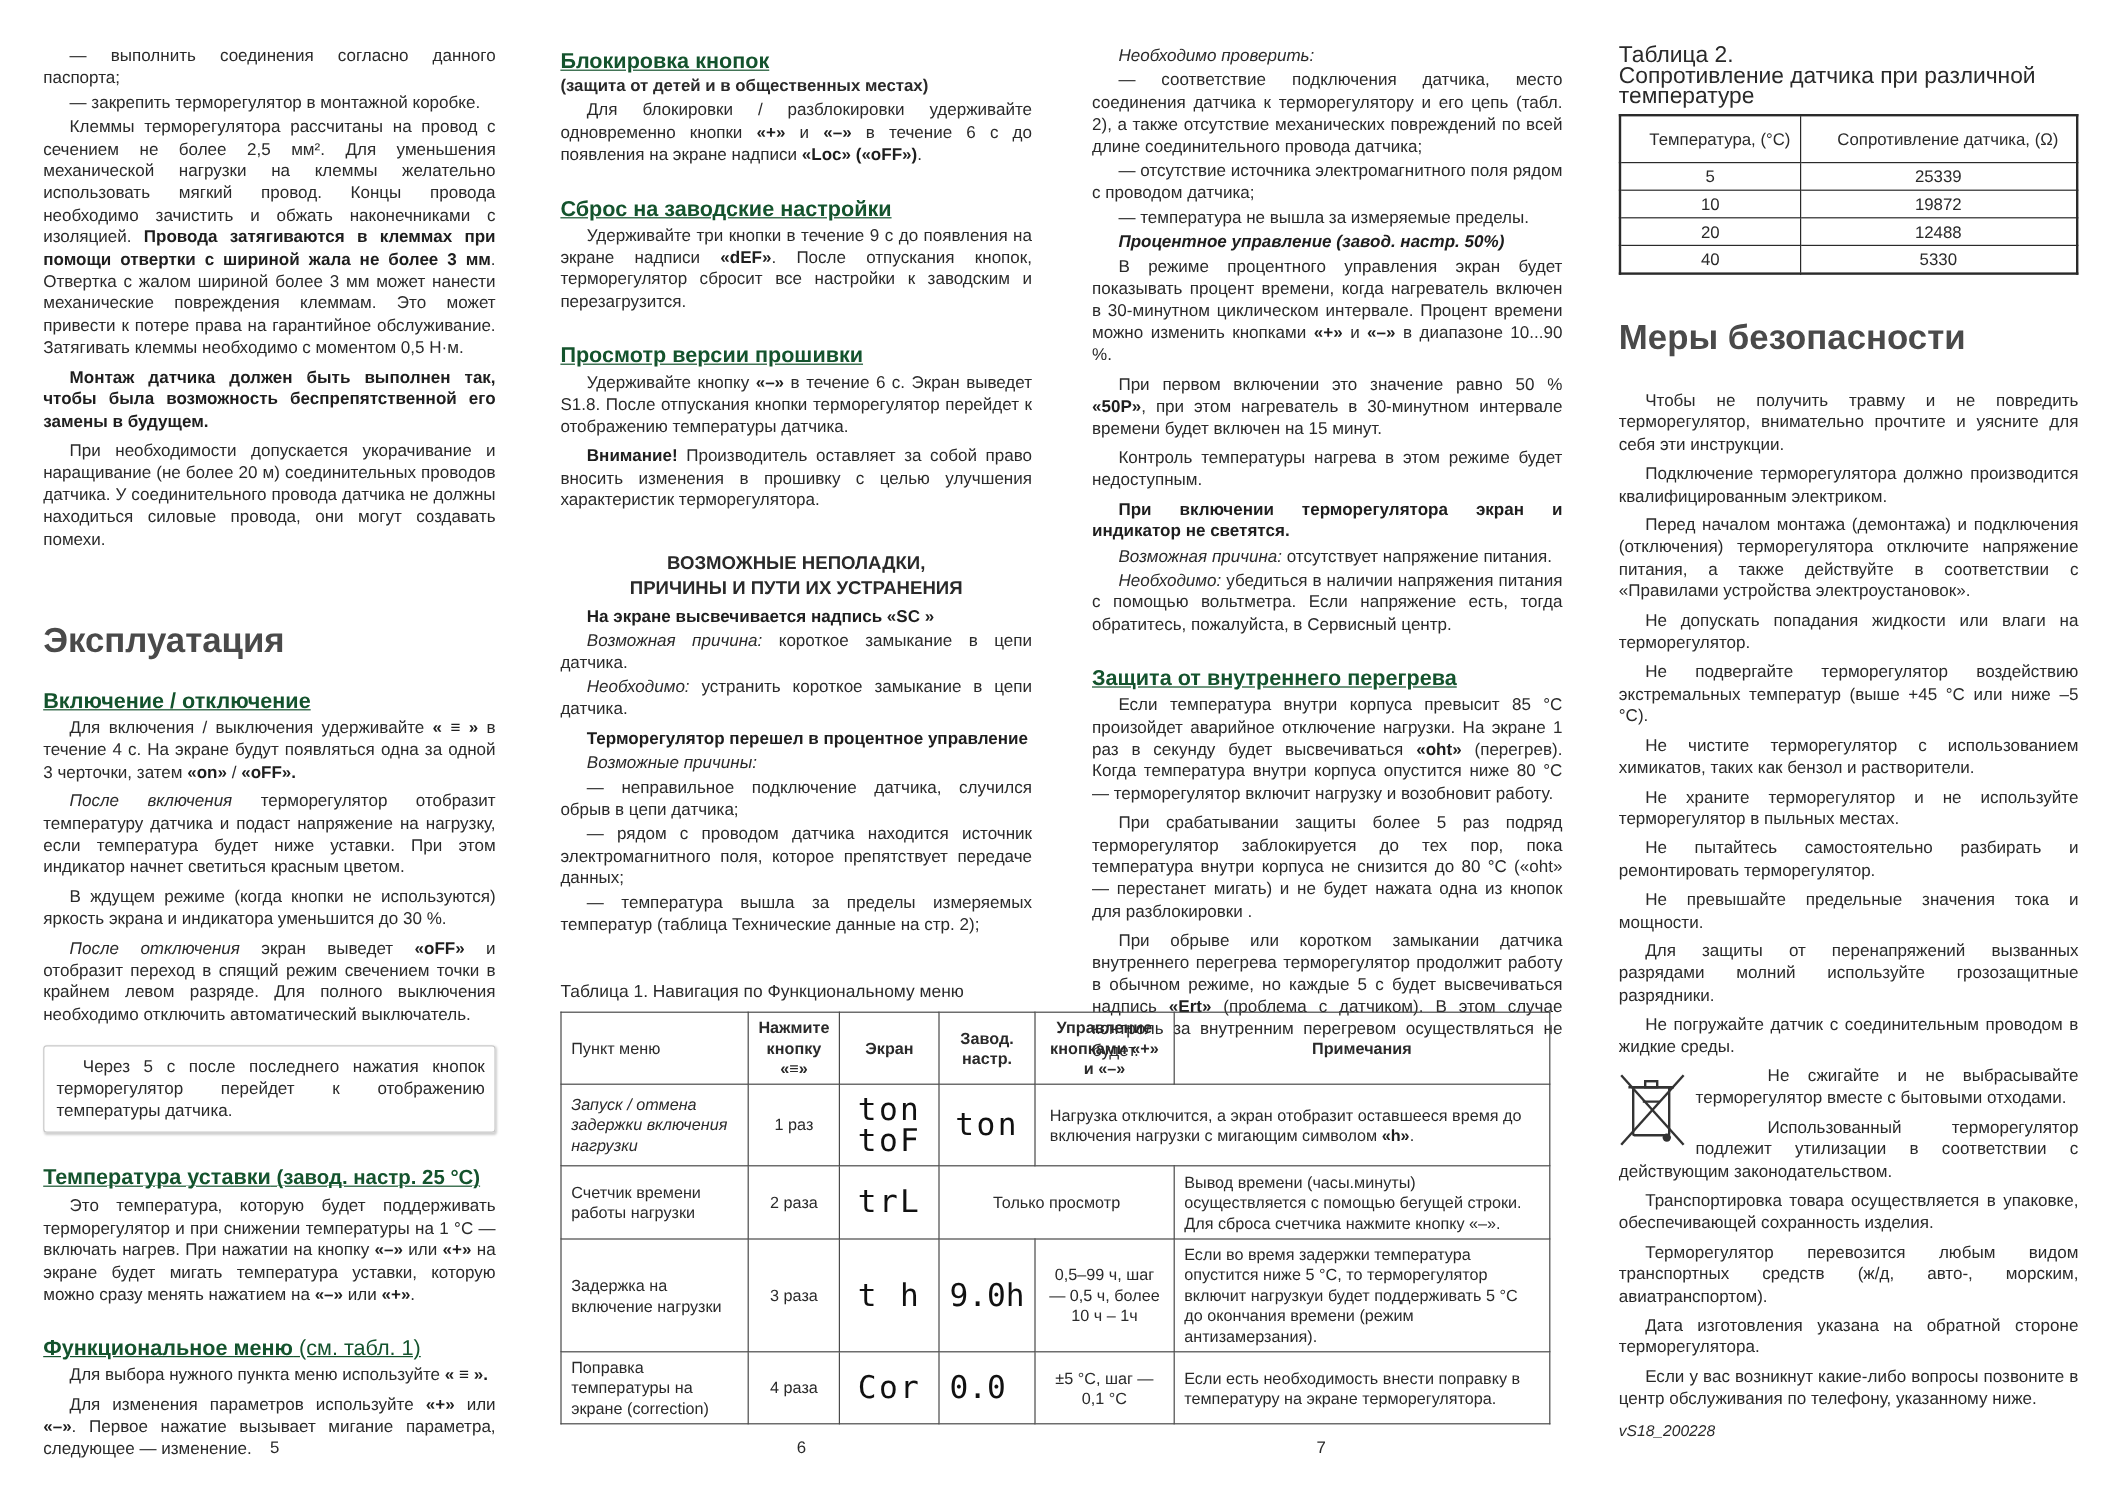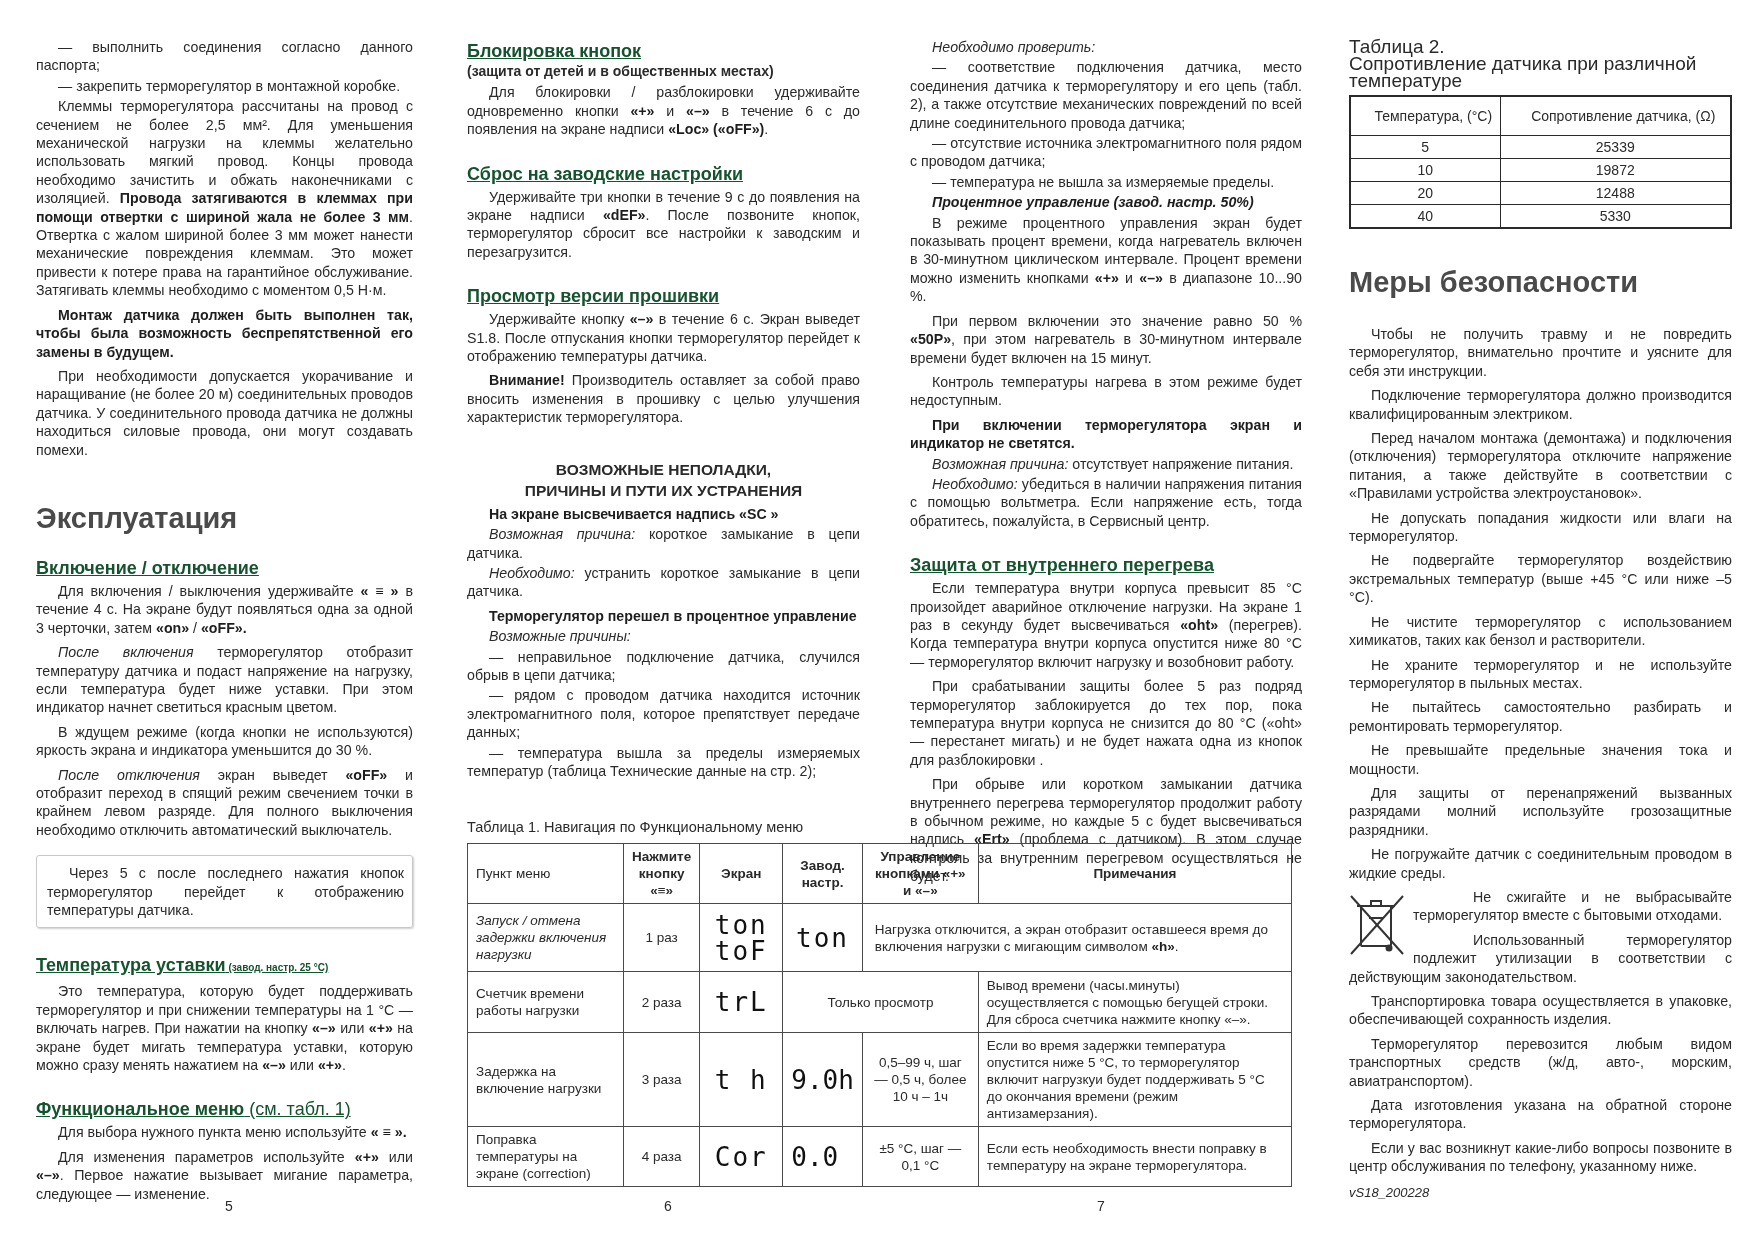--- a/index.html
+++ b/index.html
@@ -9,21 +9,21 @@
   #col1 { left:36px; width:377px; }
   #col2 { left:467px; width:393px; }
   #col3 { left:910px; width:392px; }
   #col4 { left:1349px; width:383px; }
   p { margin:0 0 6px 0; text-align:justify; text-indent:22px; }
   p.dash { text-indent:22px; }
   b { font-weight:bold; color:#1e1e1e; }
   i { font-style:italic; }
   h1 { font-size:29px; line-height:34px; margin:0; font-weight:bold; color:#4a4a4a; }
   h2 { font-size:18px; line-height:22px; margin:0 0 3px 0; font-weight:bold; color:#14532d;text-decoration:underline; }
-  h2 .sub { font-size:10px; }
+  h2 .sub { font-size:17px; }
   h2 .norm { font-weight:normal; }
   .sub-h { font-weight:bold; font-size:14px; margin:0 0 3px 0; }
   .notebox { border:1.5px solid #c8c8c8; border-radius:3px; box-shadow:1px 1px 2px #cfcfcf; padding:8px 8px 8px 10px; margin-top:16px; }
   .notebox p { margin:0; }
   .center-h { text-align:center; font-weight:bold; font-size:15.5px; line-height:21px; margin:0 0 4px 0; }
   .pagenum { position:absolute; top:1197px; font-size:14px; }
   table { border-collapse:collapse; }
   #table1 { position:absolute; left:467px; top:843px; width:825px; font-size:13.5px; line-height:17px; }
   #table1 td, #table1 th { border:1.5px solid #4a4a4a; padding:4px 8px; vertical-align:middle; }
   #table1 th { font-weight:bold; text-align:center; }
@@ -43,21 +43,21 @@
 <div class="col" id="col1">
   <p class="dash" style="margin-bottom:2px">— выполнить соединения согласно данного паспорта;</p>
   <p class="dash" style="margin-bottom:2px">— закрепить терморегулятор в монтажной коробке.</p>
   <p>
     <span>Клеммы терморегулятора рассчитаны на провод с сечением не более 2,5 мм². Для уменьшения механической нагрузки на клеммы желательно использовать мягкий провод. Концы провода необходимо зачистить и обжать наконечниками с изоляцией.</span>
     <b>Провода затягиваются в клеммах при помощи отвертки с шириной жала не более 3 мм</b><span>. Отвертка с жалом шириной более 3 мм может нанести механические повреждения клеммам. Это может привести к потере права на гарантийное обслуживание. Затягивать клеммы необходимо с моментом 0,5 Н·м.</span>
   </p>
   <p><b>Монтаж датчика должен быть выполнен так, чтобы была возможность беспрепятственной его замены в будущем.</b></p>
   <p>При необходимости допускается укорачивание и наращивание (не более 20 м) соединительных проводов датчика. У соединительного провода датчика не должны находиться силовые провода, они могут создавать помехи.</p>
 
-  <h1 style="margin-top:42px;margin-bottom:22px">Эксплуатация</h1>
+  <h1 style="margin-top:58px;margin-bottom:22px">Эксплуатация</h1>
 
   <h2>Включение / отключение</h2>
   <p>
     <span>Для включения / выключения удерживайте </span><b>« ≡ »</b><span> в течение 4 с. На экране будут появляться одна за одной 3 черточки, затем </span><b>«on»</b><span> / </span><b>«oFF».</b>
   </p>
   <p><i>После включения</i><span> терморегулятор отобразит температуру датчика и подаст напряжение на нагрузку, если температура будет ниже уставки. При этом индикатор начнет светиться красным цветом.</span></p>
   <p>В ждущем режиме (когда кнопки не используются) яркость экрана и индикатора уменьшится до 30 %.</p>
   <p><i>После отключения</i><span> экран выведет </span><b>«oFF»</b><span> и отобразит переход в спящий режим свечением точки в крайнем левом разряде. Для полного выключения необходимо отключить автоматический выключатель.</span></p>
 
   <div class="notebox">
@@ -76,21 +76,21 @@
 <div class="pagenum" style="left:225px">5</div>
 
 <div class="col" id="col2" style="top:40px">
   <h2 style="margin-bottom:0">Блокировка кнопок</h2>
   <div class="sub-h">(защита от детей и в общественных местах)</div>
   <p>
     <span>Для блокировки / разблокировки удерживайте одновременно кнопки </span><b>«+»</b><span> и </span><b>«–»</b><span> в течение 6 с до появления на экране надписи </span><b>«Loc» («oFF»)</b><span>.</span>
   </p>
 
   <h2 style="margin-top:24px">Сброс на заводские настройки</h2>
-  <p><span>Удерживайте три кнопки в течение 9 с до появления на экране надписи </span><b>«dEF»</b><span>. После позвоните кнопок, терморегулятор сбросит все настройки к заводским и перезагрузится.</span></p>
+  <p><span>Удерживайте три кнопки в течение 9 с до появления на экране надписи </span><b>«dEF»</b><span>. После отпускания кнопок, терморегулятор сбросит все настройки к заводским и перезагрузится.</span></p>
 
   <h2 style="margin-top:24px">Просмотр версии прошивки</h2>
   <p><span>Удерживайте кнопку </span><b>«–»</b><span> в течение 6 с. Экран выведет S1.8.  После отпускания кнопки терморегулятор перейдет к отображению температуры датчика.</span></p>
   <p><b>Внимание!</b><span> Производитель оставляет за собой право вносить изменения в прошивку с целью улучшения характеристик терморегулятора.</span></p>
 
   <div style="height:26px"></div>
   <div class="center-h">
     <div>ВОЗМОЖНЫЕ НЕПОЛАДКИ,</div>
     <div>ПРИЧИНЫ И ПУТИ ИХ УСТРАНЕНИЯ</div>
   </div>

